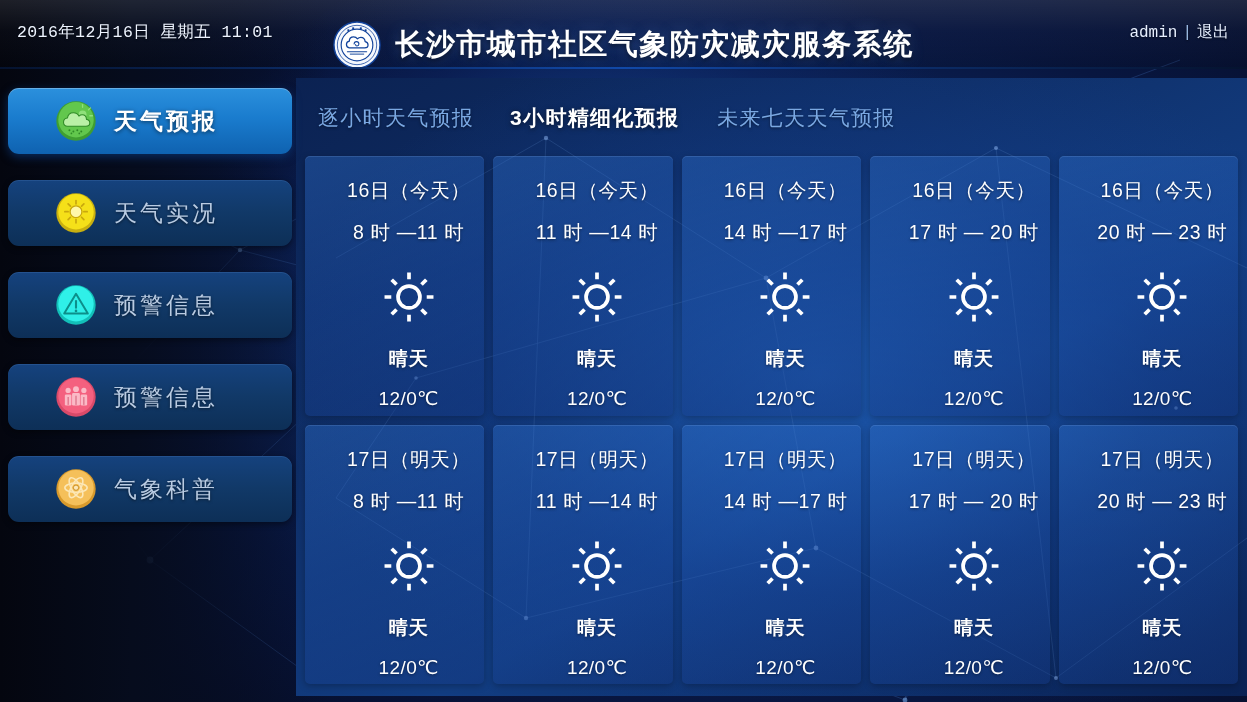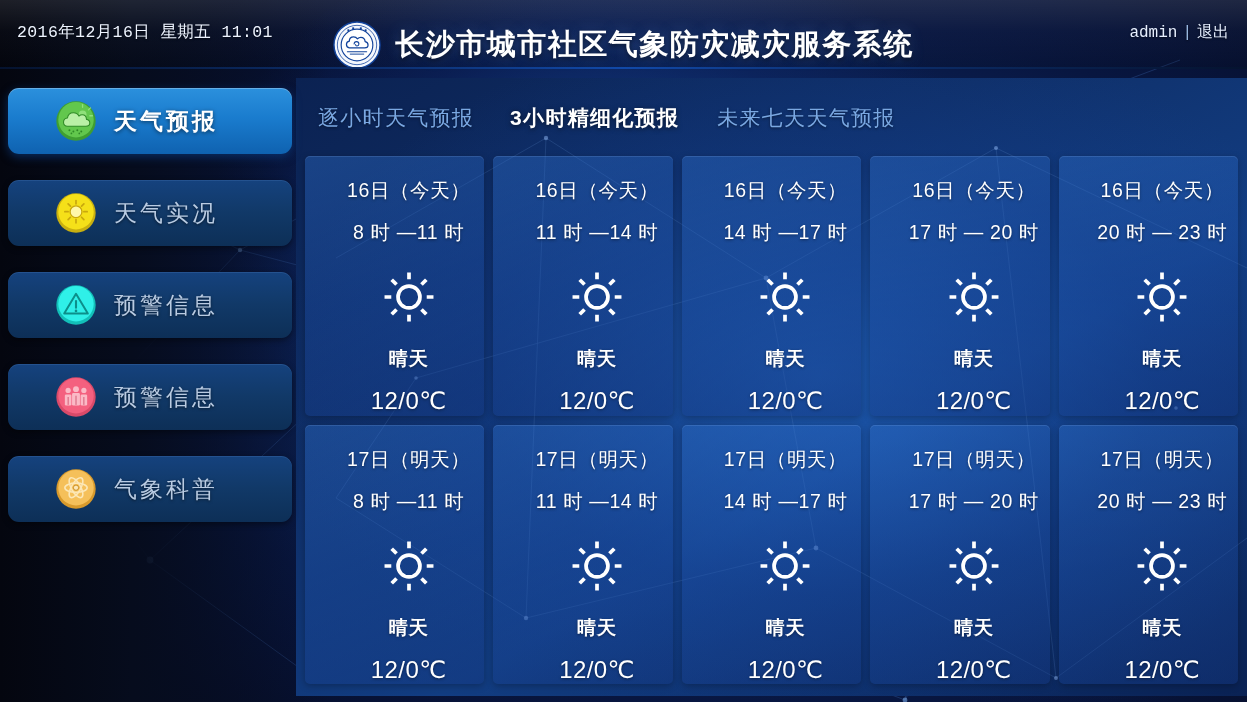--- a/index.html
+++ b/index.html
@@ -157,21 +157,21 @@
   }
   .fc-icon { margin-top:24px; width:54px; height:54px; }
   .fc-cond {
     margin-top:22px;
     font-size:19px; color:#ffffff; letter-spacing:1px;
     text-shadow:0 1px 3px rgba(0,0,0,.45);
     font-weight:bold;
   }
   .fc-temp {
     margin-top:15px;
-    font-size:24px; color:#ffffff; letter-spacing:.4px;
+    font-size:19px; color:#ffffff; letter-spacing:.4px;
     text-shadow:0 1px 3px rgba(0,0,0,.45);
   }
 </style>
 </head>
 <body>
 
 <div id="bg-root">
   <div class="bg-base"></div>
   <div class="bg-glow-a"></div>
   <div class="bg-glow-b"></div>

